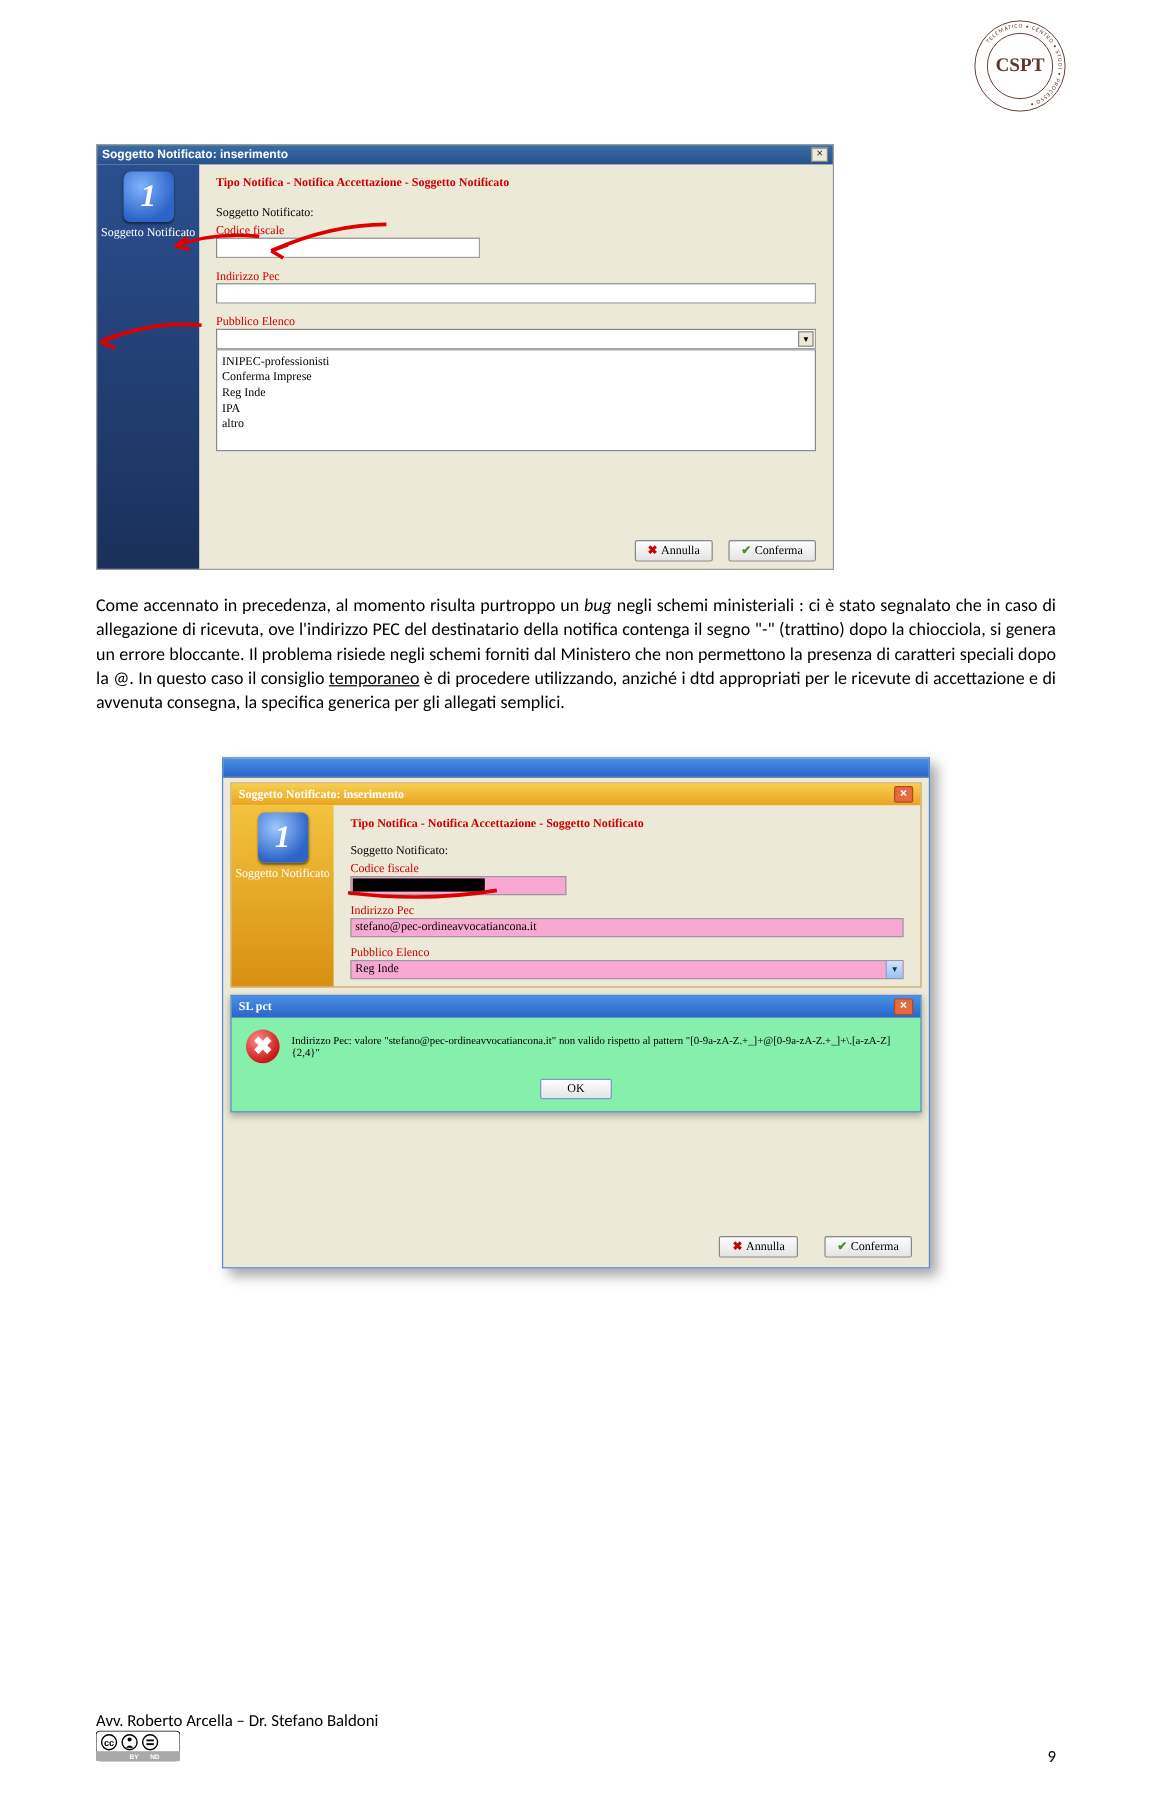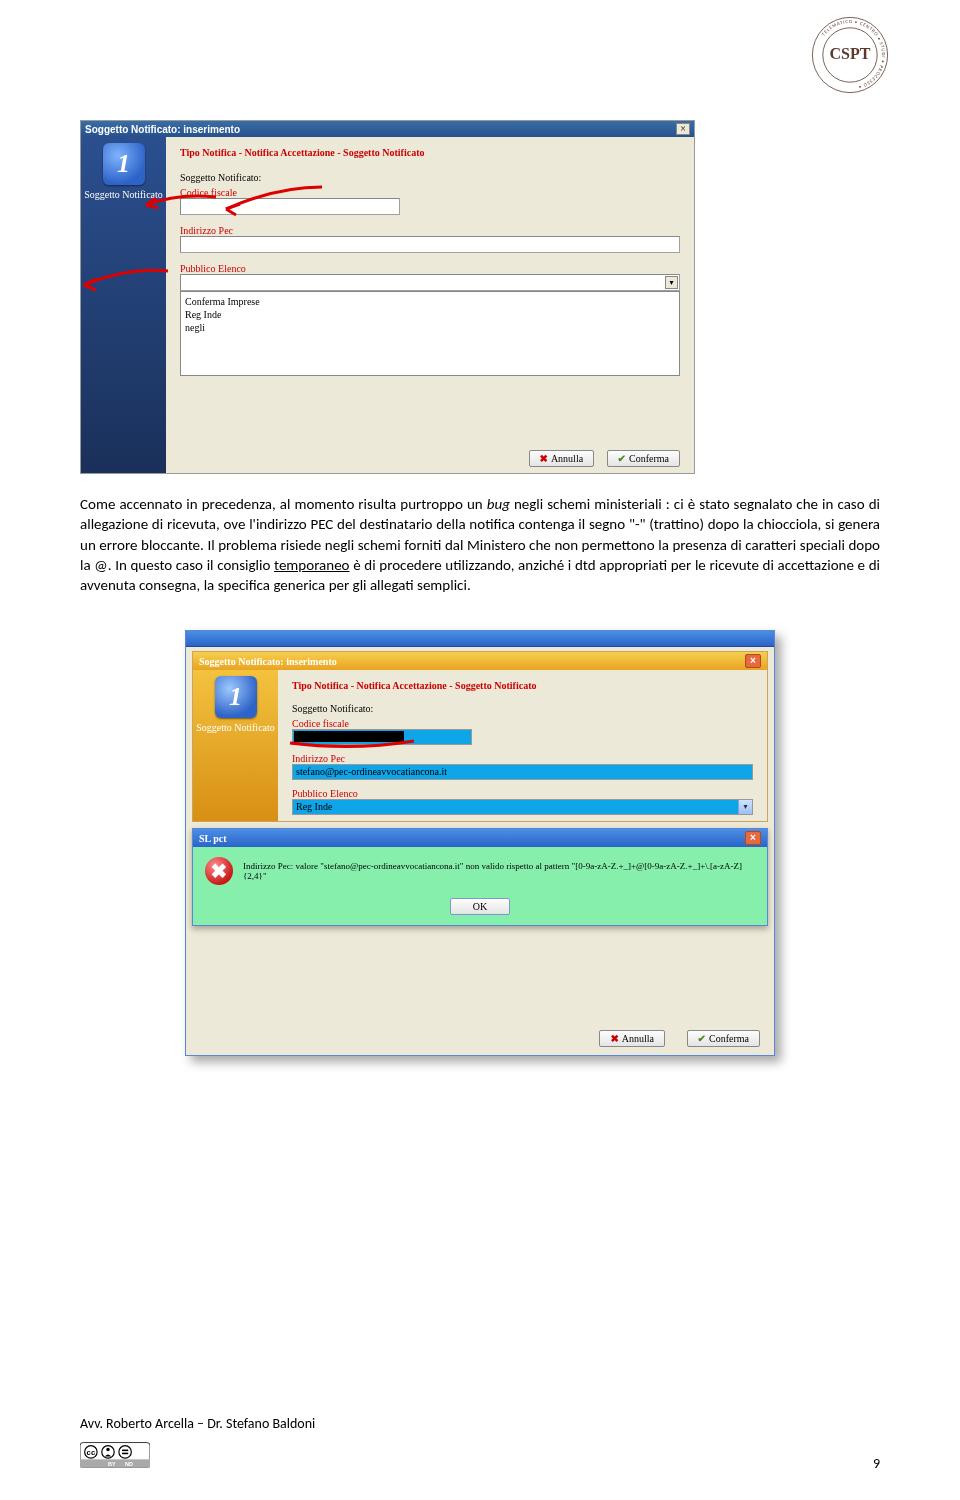--- a/index.html
+++ b/index.html
@@ -145,21 +145,21 @@
   .shot2 .side .num{
     width:42px;height:42px;margin:0 auto 4px;
     background:radial-gradient(circle at 35% 30%,#9fc8ff,#2e64c7 70%);
     border-radius:6px;color:#fff;font:italic bold 26px Georgia;line-height:42px;
     box-shadow:0 1px 2px rgba(0,0,0,.5);
   }
   .shot2 .main{flex:1;padding:10px 14px 6px 14px;font:10px Tahoma;}
   .shot2 .ehdr{color:#c00;font-weight:bold;margin-bottom:12px;}
   .shot2 .elbl{color:#000;margin-top:6px;}
   .shot2 .elblr{color:#c00;margin-top:4px;}
-  .shot2 .et{border:1px solid #999;background:#0ea5e9;height:16px;width:100%;font:10px Tahoma;padding:1px 3px;}
+  .shot2 .et{border:1px solid #999;background:#f9a8d4;height:16px;width:100%;font:10px Tahoma;padding:1px 3px;}
   .shot2 .et.short{width:180px;}
   .shot2 .dd{position:relative;}
   .shot2 .dd .et{padding-right:18px;}
   .shot2 .dd .ar{position:absolute;right:1px;top:1px;width:14px;height:14px;background:linear-gradient(#cfe3ff,#9cc0f0);border-left:1px solid #7aa6dd;text-align:center;font:8px Arial;line-height:13px;color:#234;}
   
   .errwin{
     margin:6px 6px 0 6px;
     border:1px solid #5b86d6;
     background:#86efac;
     box-shadow:0 3px 6px rgba(0,0,0,.3);
@@ -175,21 +175,21 @@
   .shot2 .btn{display:inline-block;border:1px solid #888;background:linear-gradient(#fdfdfd,#e4e4e4);padding:2px 10px;margin-left:18px;font:10px Tahoma;border-radius:2px;}
   .shot2 .btn .xicn{color:#c00;font-weight:bold;margin-right:3px;}
   .shot2 .btn .vicn{color:#4a8a2a;font-weight:bold;margin-right:3px;}
 
   .footer{
     position:absolute;
     bottom:28px;left:80px;right:80px;
     display:flex;justify-content:space-between;align-items:flex-end;
     font:14px Calibri;
   }
-  .cc{margin-top:10px;text-decoration:underline;}
+  .cc{margin-top:0;text-decoration:underline;}
   .cc svg{width:70px;height:26px;}
   .pagenum{font:14px Calibri;}
 </style>
 </head>
 <body>
 
 <div class="logo">
 <svg viewBox="0 0 100 100">
   <circle cx="50" cy="50" r="47" fill="none" stroke="#5b3a2e" stroke-width="1"></circle>
   <circle cx="50" cy="50" r="34" fill="none" stroke="#5b3a2e" stroke-width="1"></circle>
@@ -215,23 +215,25 @@
       <div class="lblred">Codice fiscale</div>
       <div class="txtbox short"></div>
       <div class="lblred" style="margin-top:10px">Indirizzo Pec</div>
       <div class="txtbox"></div>
       <div class="lblred" style="margin-top:10px">Pubblico Elenco</div>
       <div class="dropdown">
         <div class="txtbox"></div>
         <div class="arrow">▾</div>
       </div>
       <div class="listbox">
+        <div>INIPEC-professionisti</div>
         <div>Conferma Imprese</div>
         <div>Reg Inde</div>
-        <div>negli</div>
+        <div>IPA</div>
+        <div>altro</div>
       </div>
       <div class="btnrow">
         <span class="btn"><span class="xicn">✖</span><span>Annulla</span></span>
         <span class="btn"><span class="vicn">✔</span><span>Conferma</span></span>
       </div>
 
       <div class="redarrow" style="left:-28px;top:56px">
         <svg viewBox="0 0 80 22">
             <path d="M78 4 Q40 0 8 12" stroke="#d00" stroke-width="3" fill="none"></path>
             <path d="M8 12 l10 -7 M8 12 l12 3" stroke="#d00" stroke-width="3" fill="none"></path>

